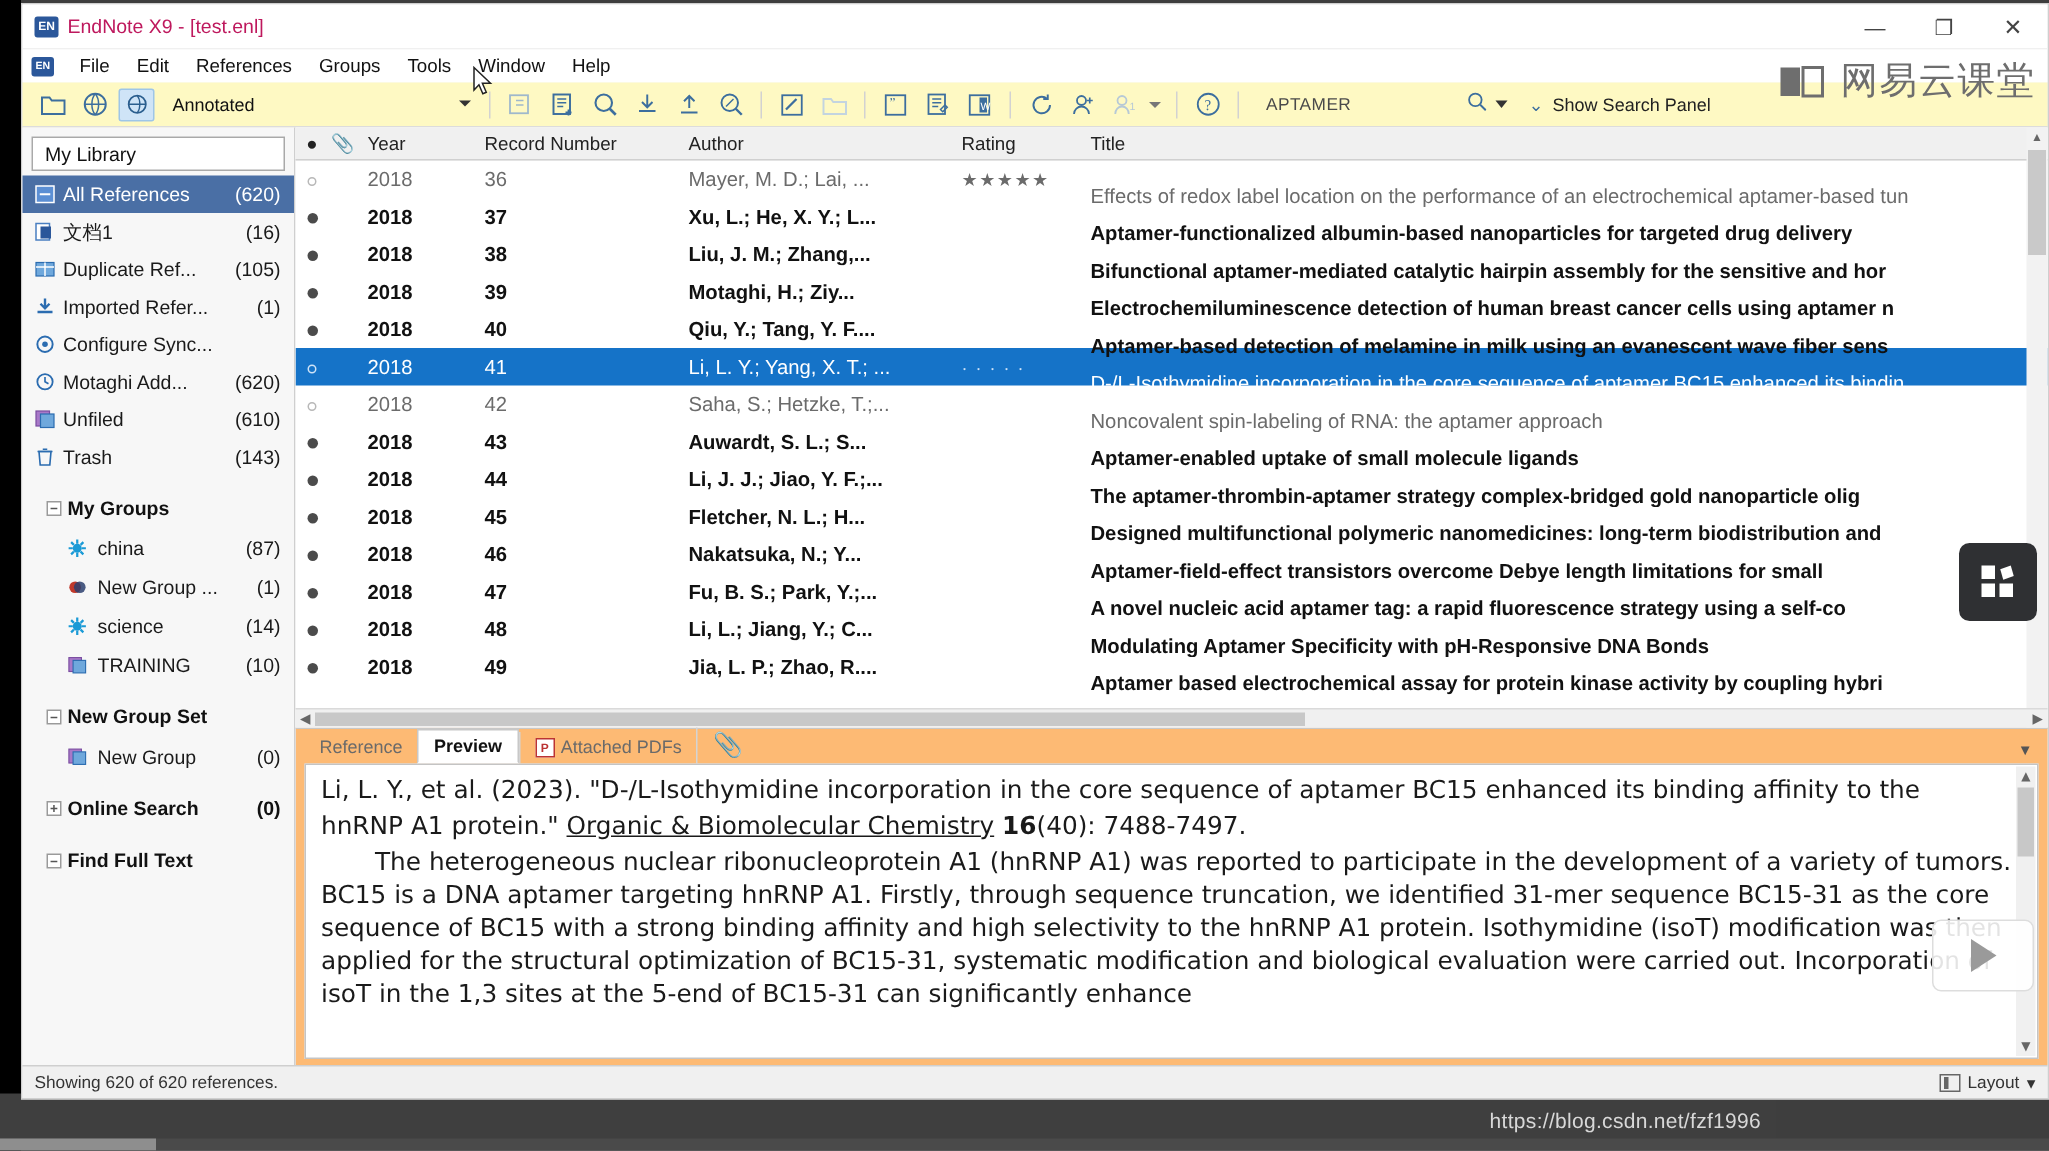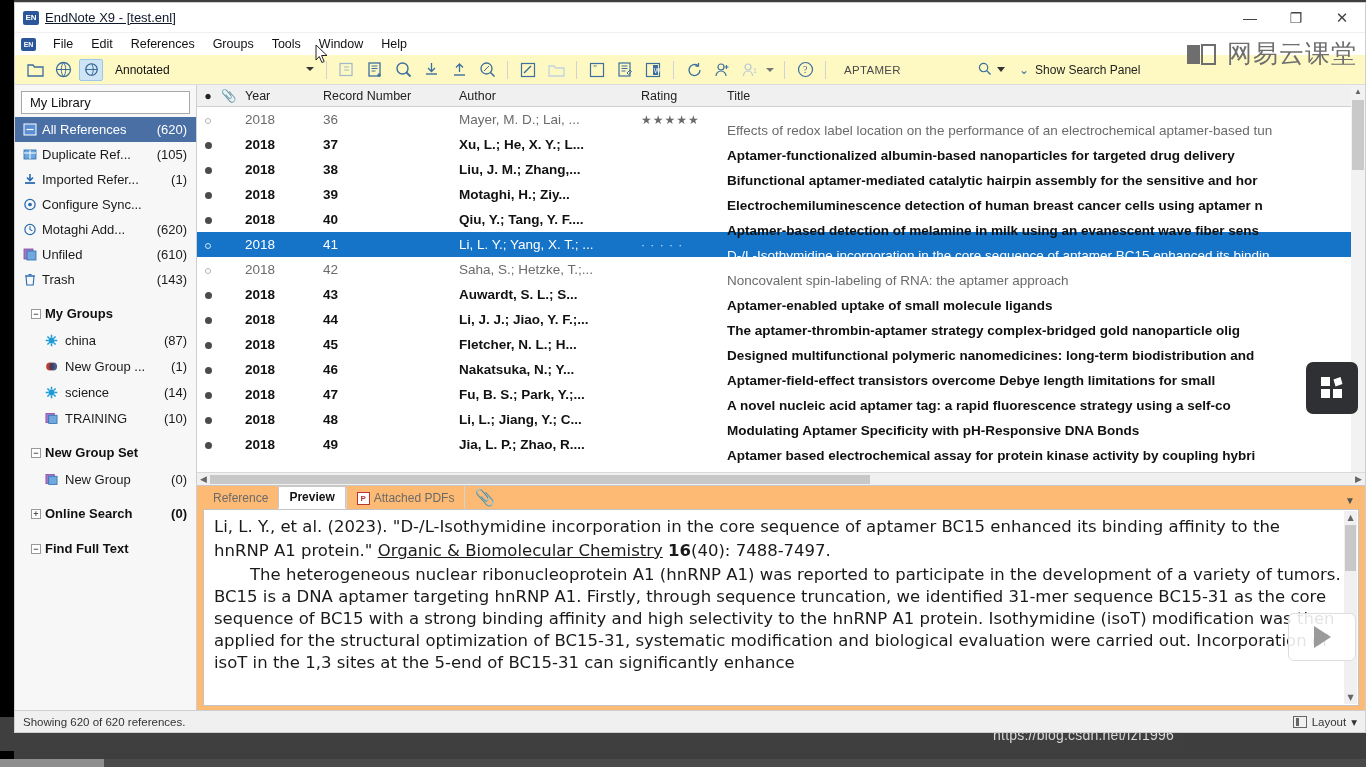--- a/index.html
+++ b/index.html
@@ -6,21 +6,21 @@
   html, body {
     width: 1366px; height: 767px;
     background: #3a3a3a;
     font-family: "Liberation Sans", sans-serif;
     overflow: hidden;
   }
   #root { position: relative; width: 1366px; height: 767px; background: #3e3e3e; }
 
   
   .backdrop-left { position:absolute; left:0; top:0; width:14px; height:767px; background:#000; }
-  .backdrop-bottom { position:absolute; left:0; bottom:16px; width:1184px; height:34px; background:#3f3f3f; }
+  .backdrop-bottom { position:absolute; left:0; bottom:4px; width:1184px; height:34px; background:#3f3f3f; }
   .watermark {
     position:absolute; right:10px; bottom:8px;
     color:#d8d8d8; font-size:14px; letter-spacing:.2px;
   }
   .player-bar { position:absolute; left:0; bottom:0; width:1366px; height:8px; background:#4a4a4a; }
   .player-bar-fill { position:absolute; left:0; bottom:0; width:104px; height:8px; background:#8e8e8e; }
 
   
   .win {
     position:absolute; left:14px; top:2px; width:1352px; height:731px;
@@ -29,21 +29,21 @@
   }
 
   
   .titlebar { height:30px; background:#ffffff; display:flex; align-items:center;
               padding-left:8px; position:relative; border-bottom:1px solid #f0f0f0; }
   .app-ico {
     width:16px; height:14px; background:#2b579a; color:#fff;
     font-size:8px; line-height:14px; text-align:center; border-radius:2px;
     font-family:"Liberation Sans", sans-serif; font-weight:bold; margin-right:6px;
   }
-  .title-text { font-size:13px; color:#0f172a;text-decoration:underline; }
+  .title-text { font-size:13px; color:#be185d; }
   .win-ctrls { position:absolute; right:0; top:0; height:30px; display:flex; }
   .win-btn { width:46px; height:30px; display:flex; align-items:center; justify-content:center;
              font-size:14px; color:#444; }
   .win-btn.close { font-size:15px; }
 
   
   .menubar { height:22px; background:#fff; display:flex; align-items:center; padding-left:6px; position:relative; }
   .menubar .app-ico2 { width:15px; height:13px; background:#2b579a; color:#fff; font-size:7px;
                        line-height:13px; text-align:center; border-radius:2px; margin-right:8px; font-weight:bold; }
   .menu-item { font-size:12.5px; color:#111; padding:0 9px; }
@@ -374,20 +374,30 @@
           <span class="grp-ico">
             <svg width="14" height="13" viewBox="0 0 14 13">
                 <rect x="1" y="1" width="12" height="11" fill="#5b8fd4" stroke="#fff" stroke-width="1"></rect>
                 <path d="M3.5 6.5h7" stroke="#fff" stroke-width="1.2"></path>
               </svg>
           </span>
           <span class="grp-label">All References</span>
           <span class="grp-count">(620)</span>
         </div>
 
+        <div class="grp-row">
+          <span class="grp-ico">
+            <svg width="14" height="13" viewBox="0 0 14 13">
+                <rect x="1" y="1" width="9" height="11" fill="#fff" stroke="#4a7fc1" stroke-width="1"></rect>
+                <rect x="4" y="3" width="7" height="8" fill="#2b579a"></rect>
+              </svg>
+          </span>
+          <span class="grp-label">文档1</span>
+          <span class="grp-count">(16)</span>
+        </div>
 
         <div class="grp-row">
           <span class="grp-ico">
             <svg width="14" height="13" viewBox="0 0 14 13">
                 <rect x="1" y="2" width="12" height="9" fill="#6fa8dc" stroke="#2b6cb0" stroke-width=".8"></rect>
                 <path d="M7 2v9M1 5h12" stroke="#fff" stroke-width="1"></path>
               </svg>
           </span>
           <span class="grp-label">Duplicate Ref...</span>
           <span class="grp-count">(105)</span>

